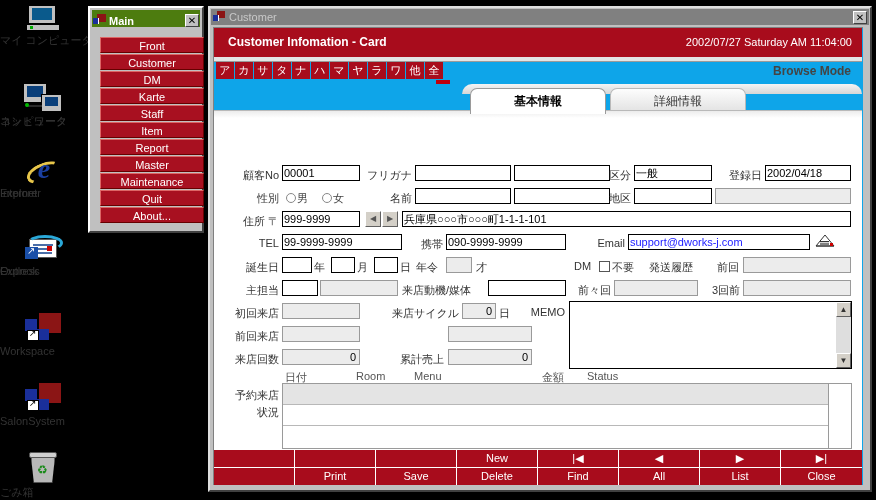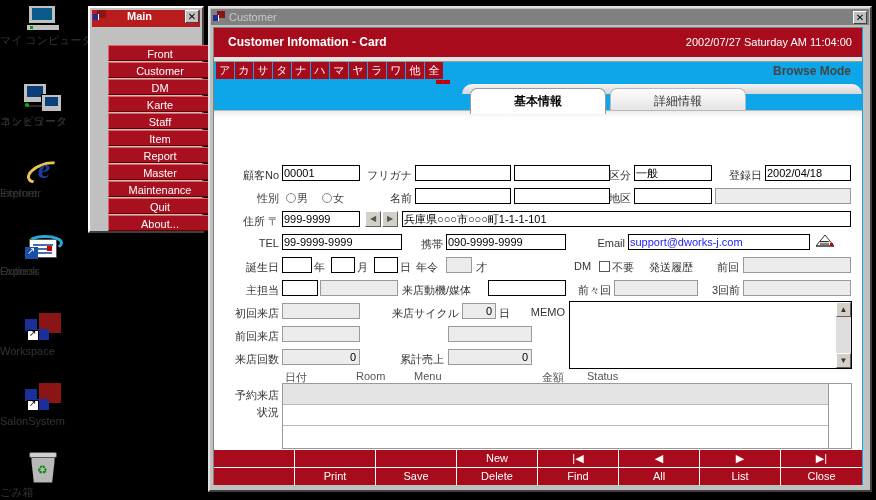--- a/index.html
+++ b/index.html
@@ -50,28 +50,28 @@
 
   .trash{width:28px;height:32px;position:relative;}
   .trash .body{position:absolute;left:2px;top:5px;width:24px;height:26px;background:#b8b8b8;border:1px solid #555;box-sizing:border-box;
        clip-path:polygon(0 0,100% 0,88% 100%,12% 100%);}
   .trash .lid{position:absolute;left:0px;top:0px;width:28px;height:6px;background:#cfcfcf;border:1px solid #555;box-sizing:border-box;border-radius:2px;}
   .trash .rec{position:absolute;left:8px;top:12px;color:#1a8a1a;font-size:12px;line-height:12px;}
 
   
   #mainwin{position:absolute;left:88px;top:6px;width:112px;height:223px;background:#c0c0c0;
     border-top:2px solid #fff;border-left:2px solid #fff;border-right:2px solid #404040;border-bottom:2px solid #404040;}
-  #mainwin .tb{height:17px;margin:2px 2px 0 2px;background:#b91c1c;display:flex;align-items:flex-start;gap:18px;}
+  #mainwin .tb{height:17px;margin:2px 2px 0 2px;background:#4d7c0f;display:flex;align-items:flex-end;}
   #mainwin .tb .ico{width:13px;height:13px;margin-left:1px;position:relative;}
   #mainwin .tb .ico .rr{position:absolute;right:0;top:0;width:9px;height:8px;background:#8b1515;}
   #mainwin .tb .ico .bb{position:absolute;left:0;top:4px;width:6px;height:6px;background:#1a2f9a;}
   #mainwin .tb .tt{color:#fff;font-size:11px;font-weight:bold;margin-left:3px;flex:1;}
   #mainwin .tb .x{width:14px;height:13px;margin-right:1px;background:#c0c0c0;color:#000;font-size:10px;font-weight:bold;
      line-height:11px;text-align:center;border-top:1px solid #fff;border-left:1px solid #fff;border-right:1px solid #404040;border-bottom:1px solid #404040;box-sizing:border-box;}
-  #mainwin .menu{padding:18px;}
+  #mainwin .menu{padding:10px;}
   .mbtn{display:block;width:104px;height:16px;margin:0 0 1px 0;background:#a81020;color:#fff;font-size:11px;
     text-align:center;line-height:16px;border-top:1px solid #d66;border-left:1px solid #d66;border-right:1px solid #600;border-bottom:1px solid #600;box-sizing:border-box;}
 
   
   #cust{position:absolute;left:208px;top:6px;width:660px;height:482px;background:#c0c0c0;
     border-top:2px solid #dfdfdf;border-left:2px solid #dfdfdf;border-right:2px solid #404040;border-bottom:2px solid #404040;}
   #cust .ctb{height:16px;margin:1px;background:#808080;display:flex;align-items:center;}
   #cust .ctb .ico{width:12px;height:12px;margin-left:2px;position:relative;}
   #cust .ctb .ico .rr{position:absolute;right:0;top:0;width:8px;height:7px;background:#8b1515;}
   #cust .ctb .ico .bb{position:absolute;left:0;top:4px;width:6px;height:6px;background:#1a2f9a;}

